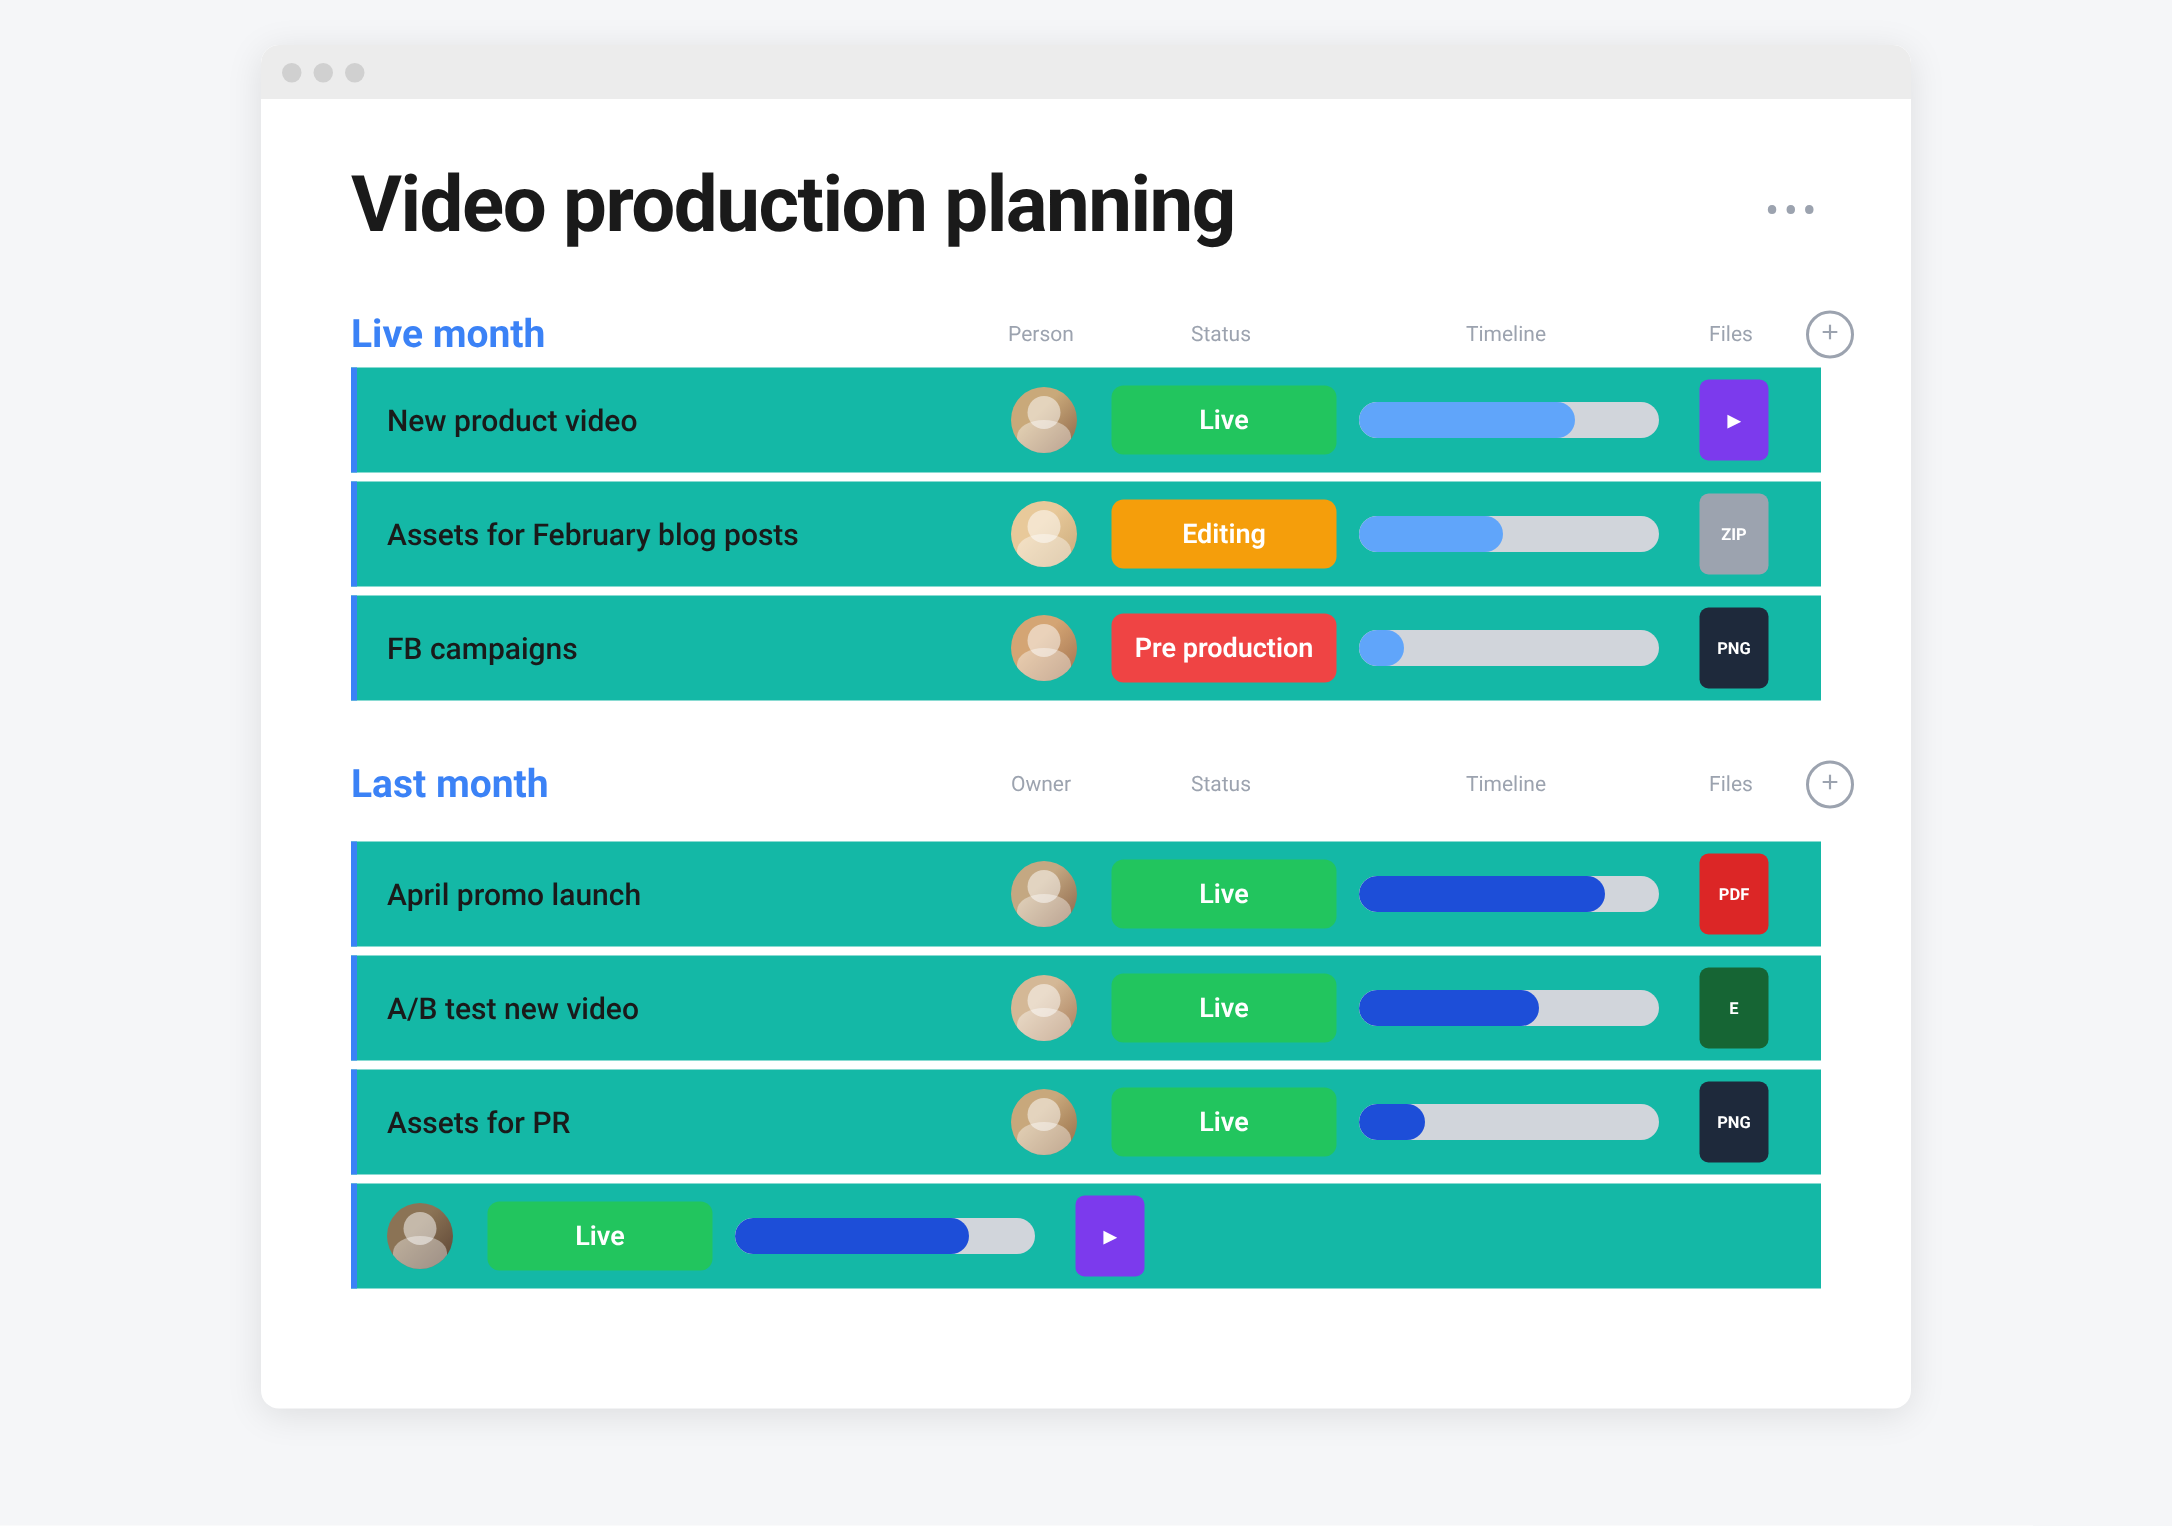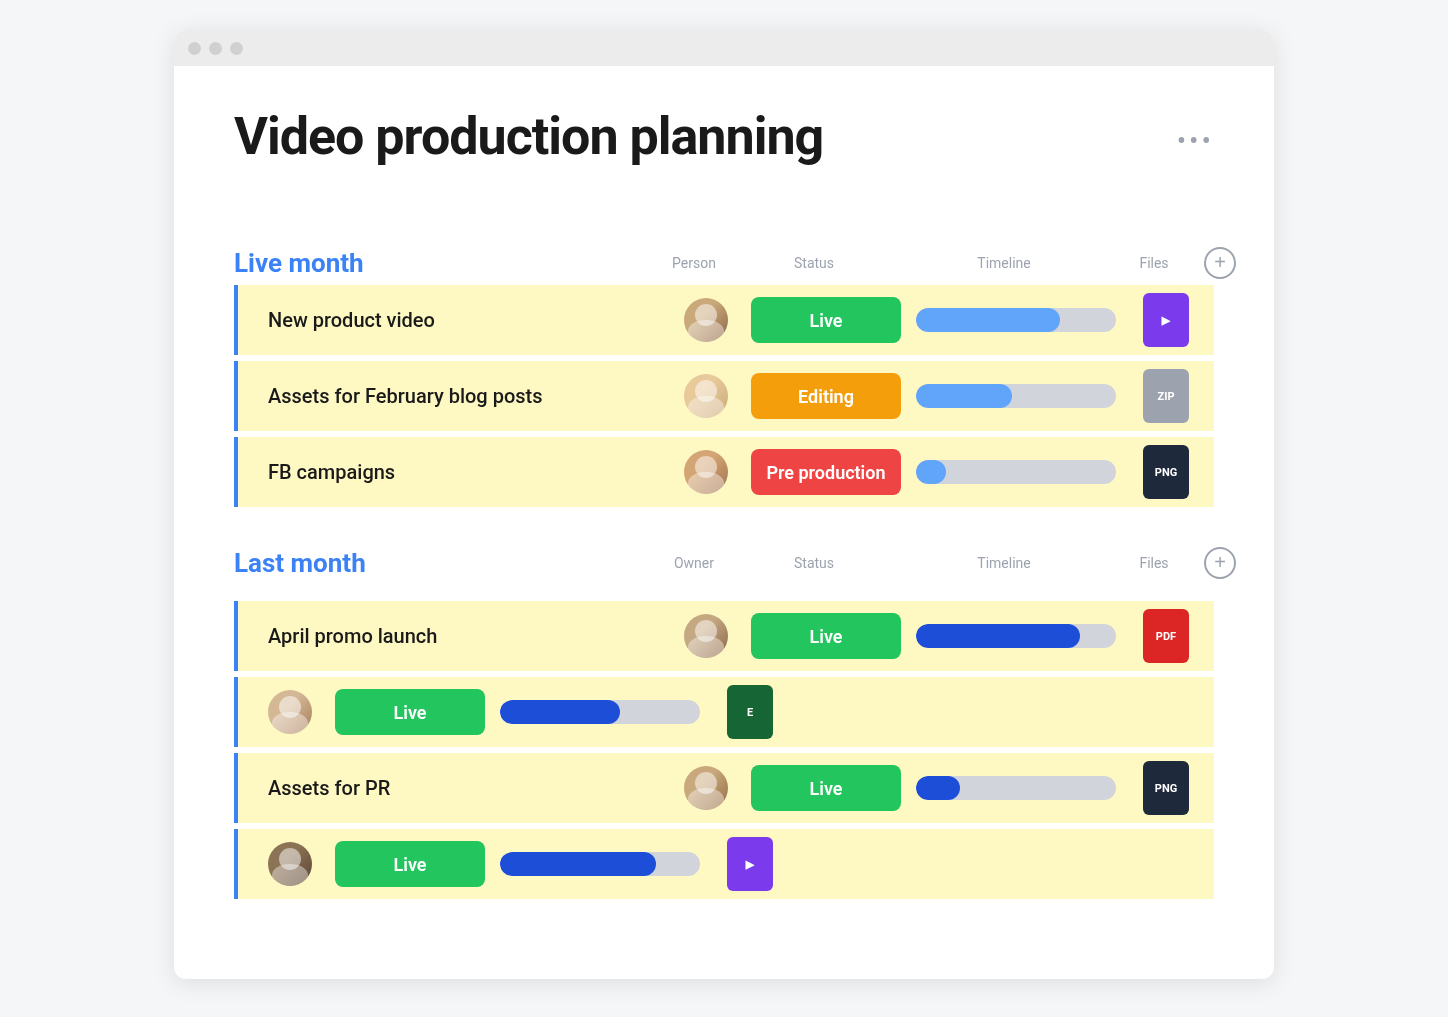--- a/index.html
+++ b/index.html
@@ -31,21 +31,20 @@
       width: 13px; height: 13px; border-radius: 50%;
       background: #d0d0d0;
     }
     .content {
       padding: 40px 60px 0 60px;
     }
     .page-title {
       font-size: 52px;
       font-weight: 700;
       color: #1a1a1a;
-      margin-bottom: 40px;
       letter-spacing: -1px;
     }
     .section {
       margin-bottom: 40px;
     }
     .section-title {
       font-size: 26px;
       font-weight: 700;
       color: #3b82f6;
       flex: 0 0 420px;
@@ -57,26 +56,26 @@
       color: #9ca3af;
       font-size: 20px;
       cursor: pointer;
       display: flex; align-items: center; justify-content: center;
       margin-left: 10px;
       flex-shrink: 0;
     }
     .table-row {
       display: flex;
       align-items: center;
-      background: #fef9c3;
+      background: #14b8a6;
       border-radius: 0;
       margin-bottom: 6px;
       min-height: 70px;
       border-left: 4px solid #3b82f6;
-      padding-left: 12px;
+      padding-left: 2px;
     }
     .row-name {
       flex: 0 0 416px;
       font-size: 20px;
       font-weight: 500;
       color: #1a1a1a;
       padding-left: 18px;
     }
     .status-badge {
       width: 150px;
@@ -262,20 +261,21 @@
           <div style="width: 220px; display: flex; align-items: center; justify-content: center;">
             <div class="timeline-bar-wrap">
               <div class="timeline-bar-fill" style="width: 82%; background: rgb(29, 78, 216);"></div>
             </div>
           </div>
           <div style="width: 80px; display: flex; align-items: center; justify-content: center;">
             <div class="file-icon file-icon-pdf">PDF</div>
           </div>
         </div>
         <div class="table-row">
+          <div class="row-name">A/B test new video</div>
           <div style="width: 80px; display: flex; align-items: center; justify-content: center;">
             <div class="person-face av5"></div>
           </div>
           <div style="width: 160px; display: flex; align-items: center; justify-content: center;">
             <div class="status-badge status-live">Live</div>
           </div>
           <div style="width: 220px; display: flex; align-items: center; justify-content: center;">
             <div class="timeline-bar-wrap">
               <div class="timeline-bar-fill" style="width: 60%; background: rgb(29, 78, 216);"></div>
             </div>

